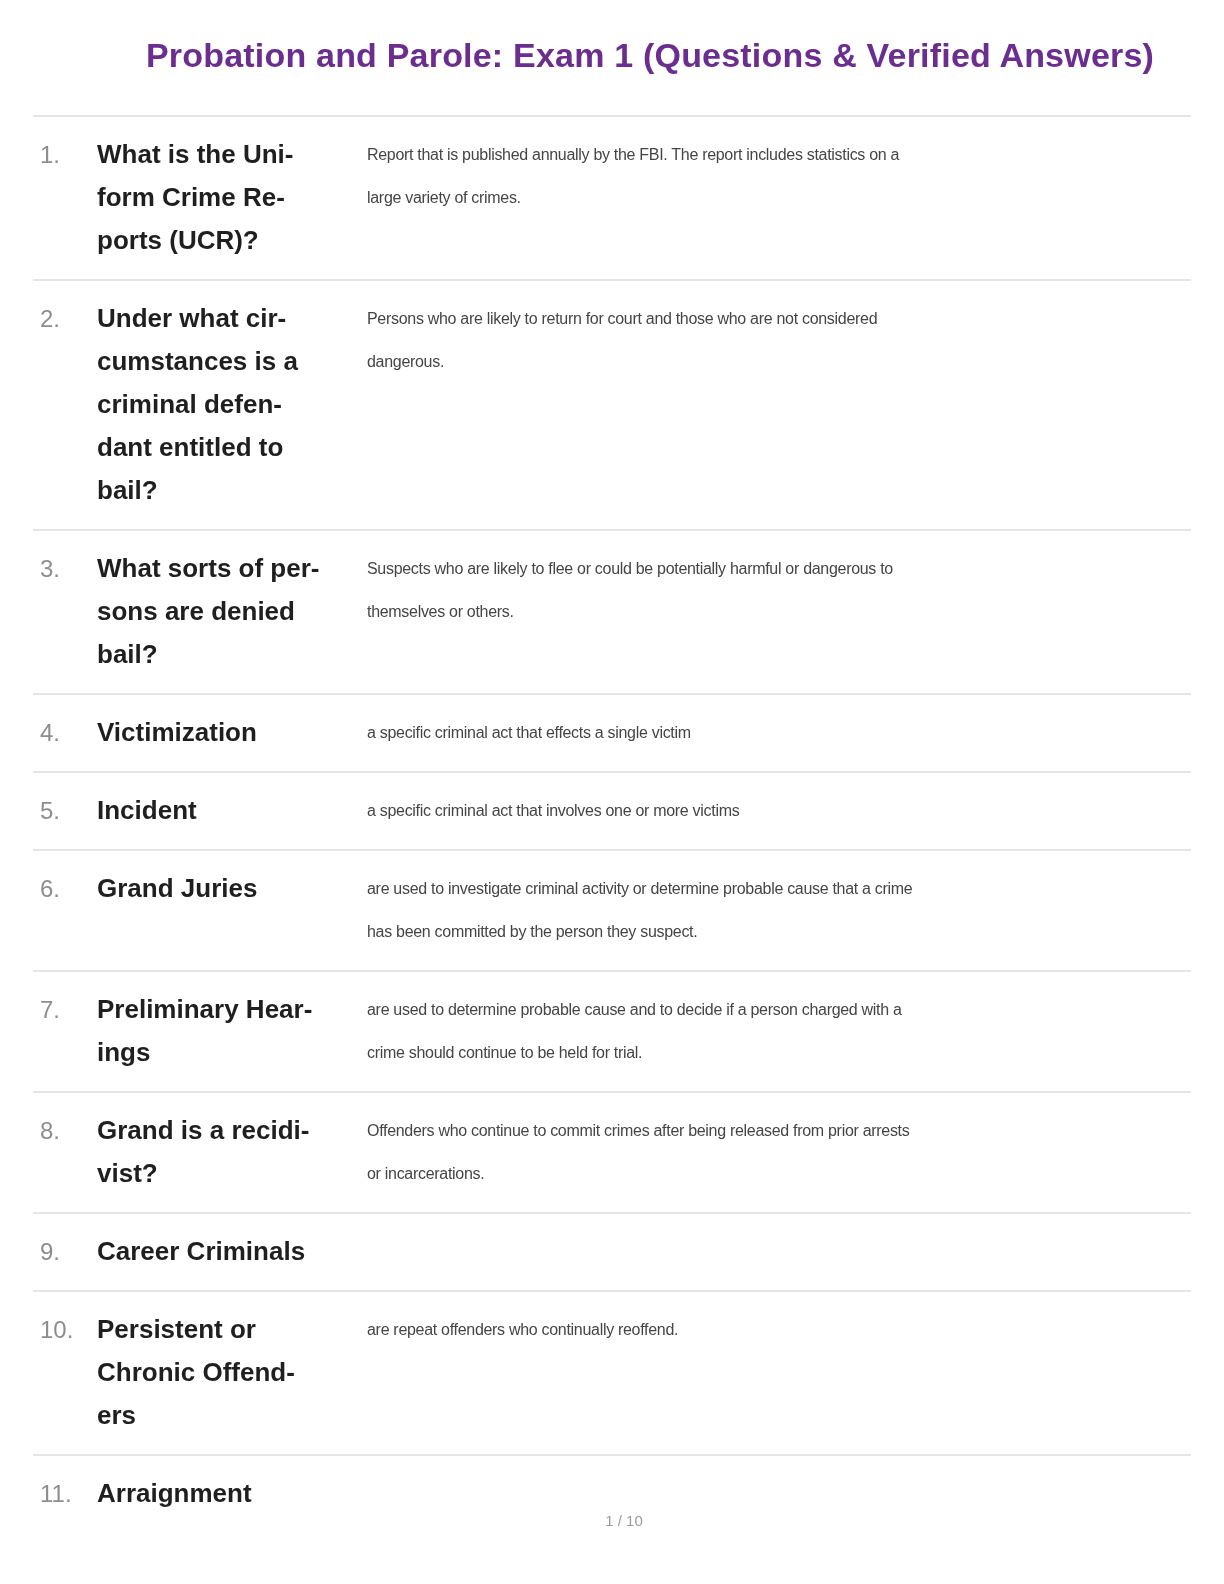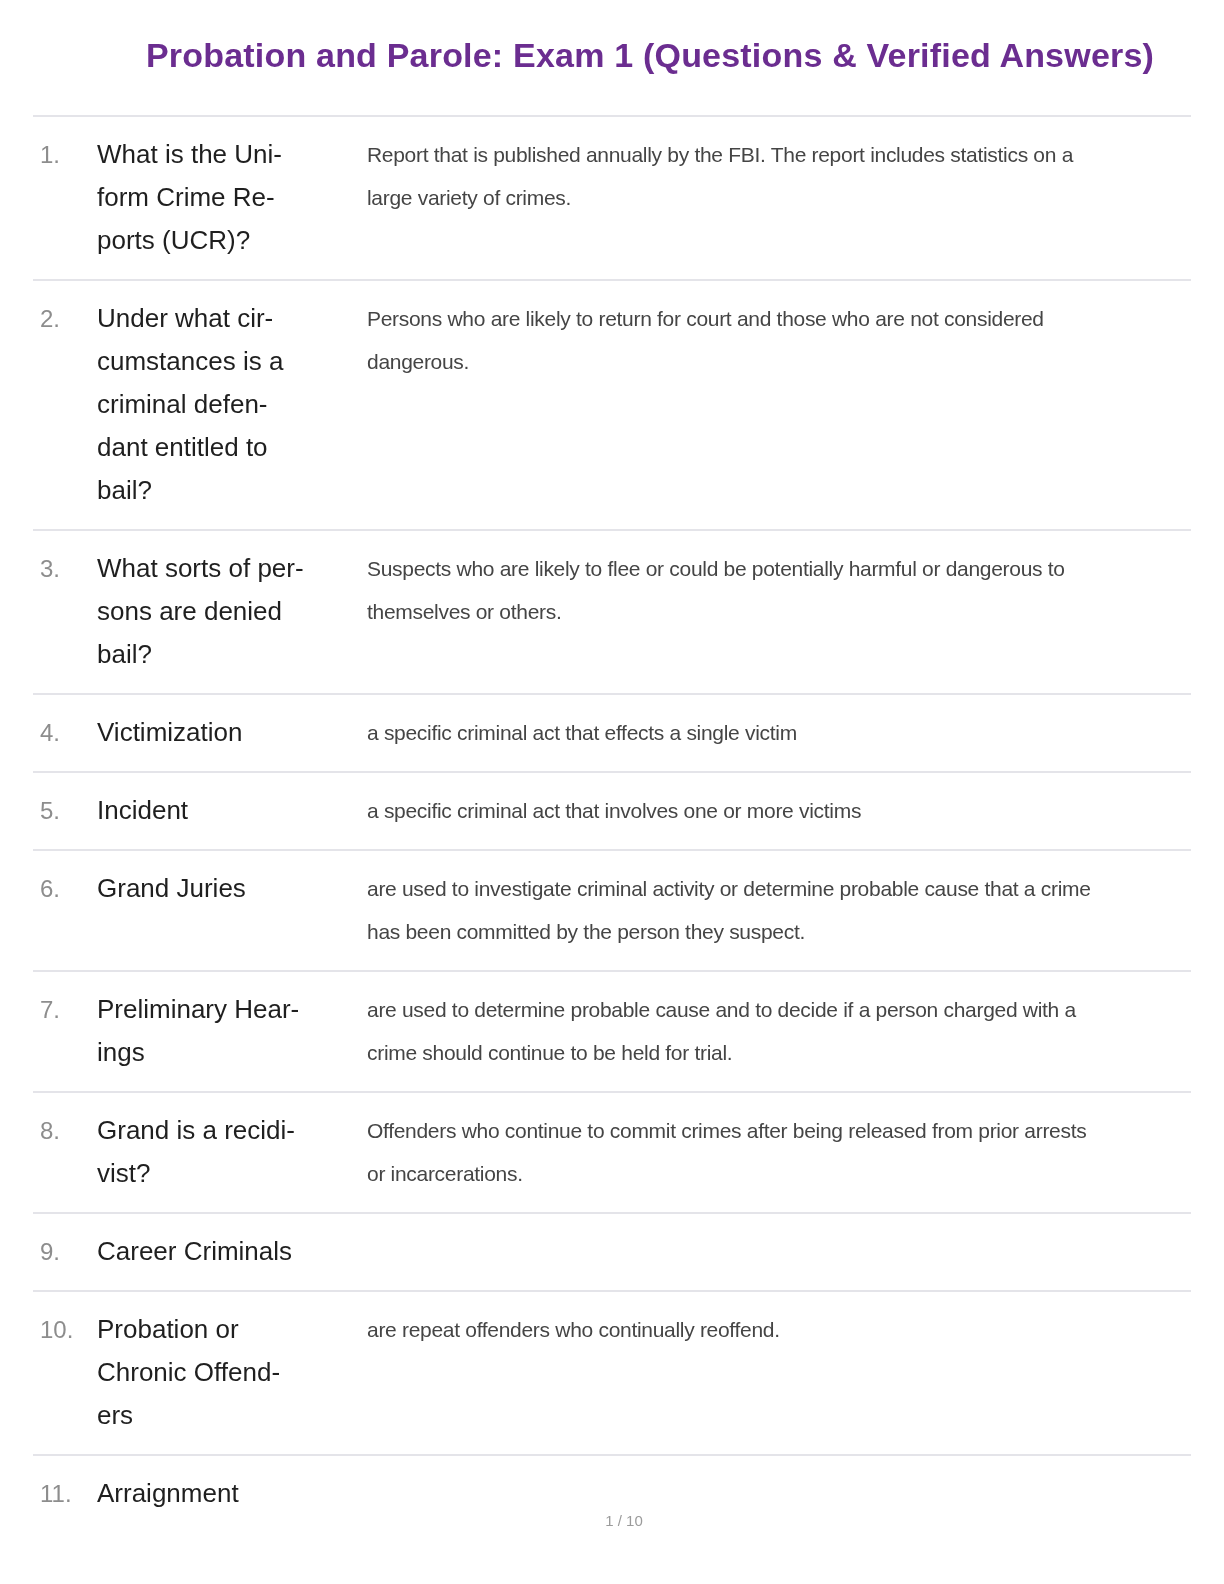--- a/index.html
+++ b/index.html
@@ -43,27 +43,27 @@
     padding-left: 7px;
     font-size: 24px;
     line-height: 43px;
     color: #8d8d8d;
     font-weight: 400;
   }
 
   .question {
     font-size: 26px;
     line-height: 43px;
-    font-weight: 400;
+    font-weight: 700;
     color: #1f1f1f;
     white-space: pre-line;
   }
 
   .answer {
-    font-size: 21px;
+    font-size: 16px;
     line-height: 43px;
     font-weight: 400;
     letter-spacing: -0.3px;
     color: #454545;
     white-space: pre-line;
   }
 
   .footer {
     position: absolute;
     top: 1512px;
@@ -145,21 +145,21 @@
 or incarcerations.</div>
   </div>
 
   <div class="qa-row">
     <div class="num">9.</div>
     <div class="question">Career Criminals</div>
   </div>
 
   <div class="qa-row">
     <div class="num">10.</div>
-    <div class="question">Probation or
+    <div class="question">Persistent or
 Chronic Offend-
 ers</div>
     <div class="answer">are repeat offenders who continually reoffend.</div>
   </div>
 
   <div class="qa-row">
     <div class="num">11.</div>
     <div class="question">Arraignment</div>
     <div class="answer"></div>
   </div>

